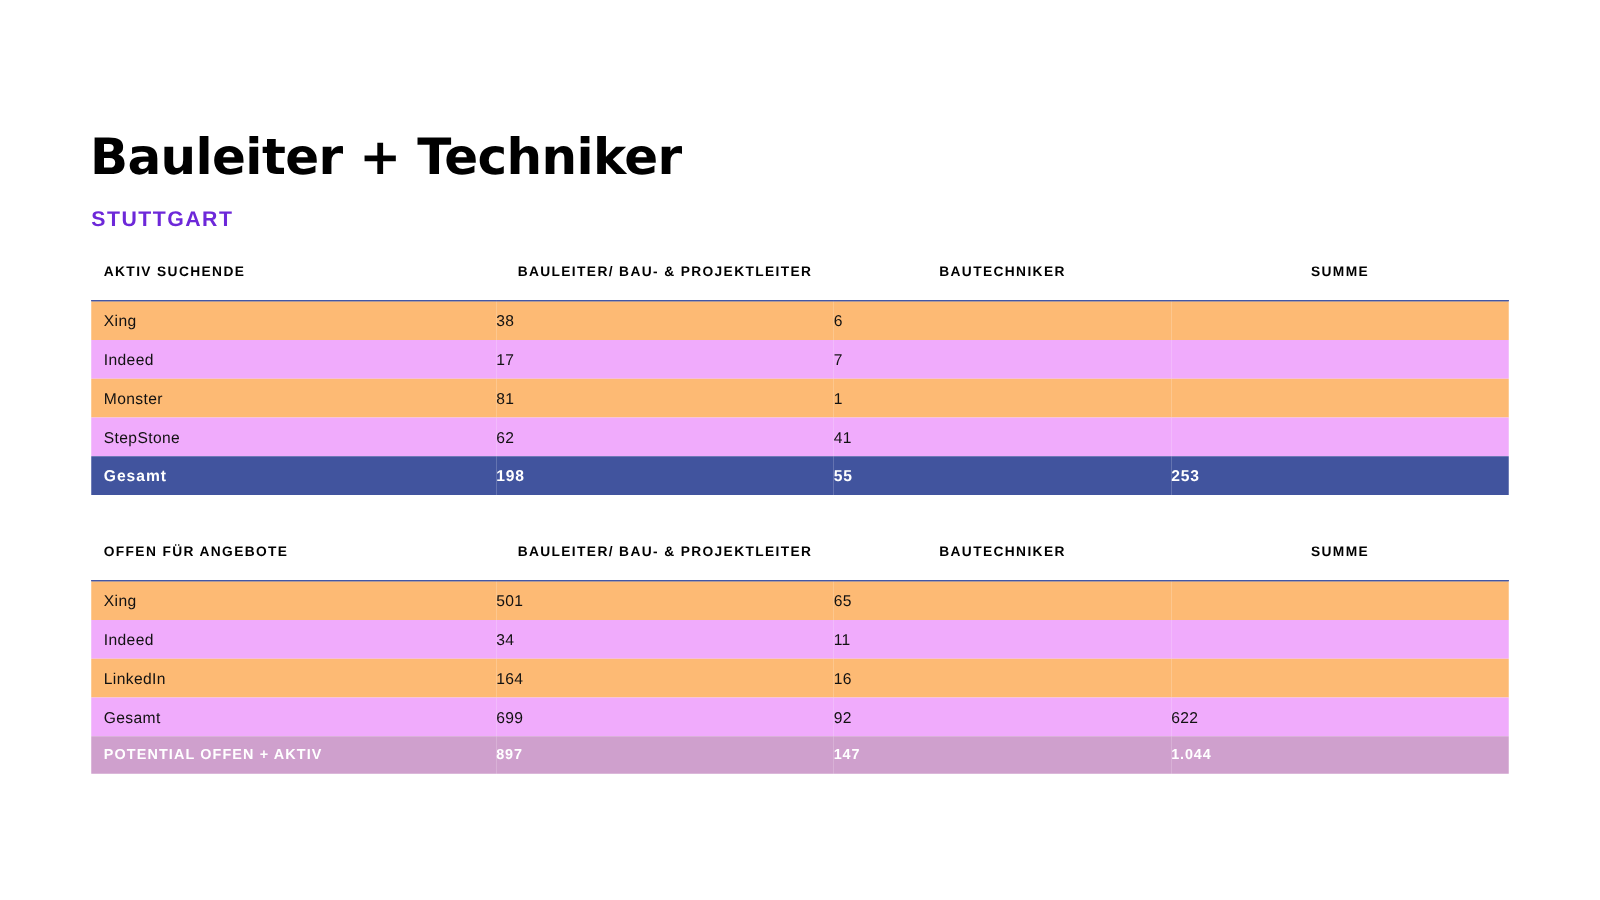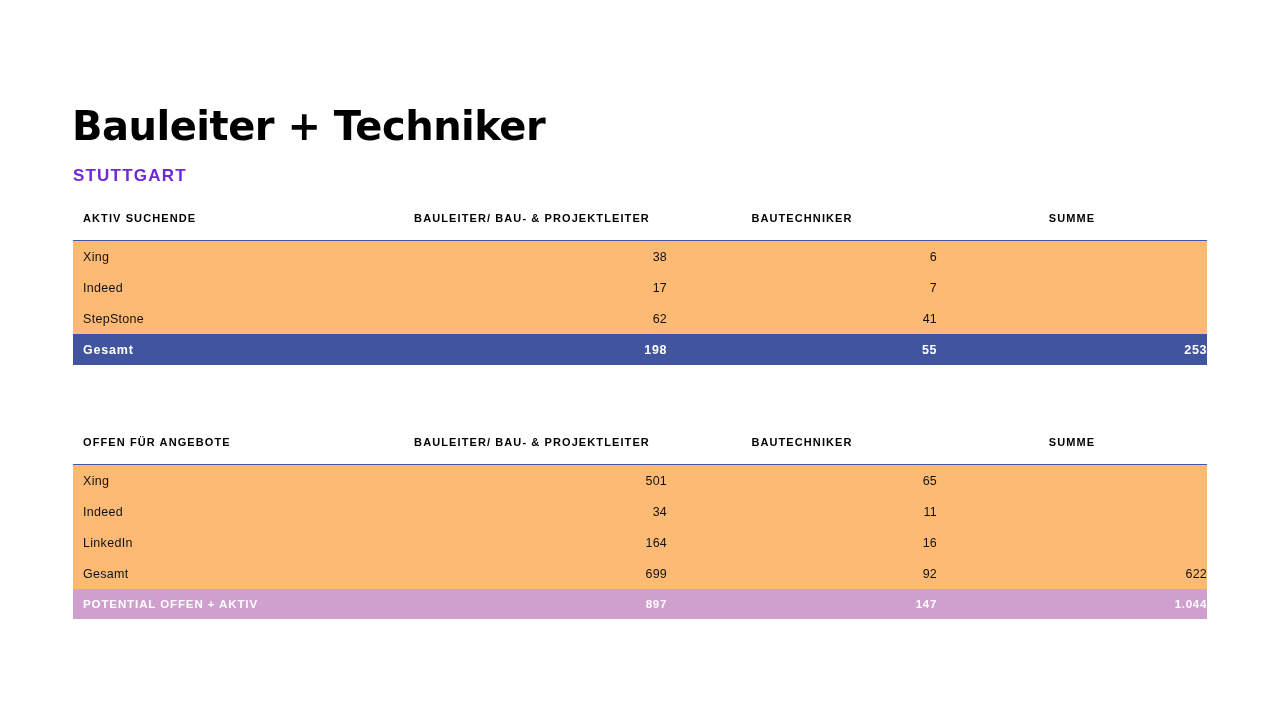--- a/index.html
+++ b/index.html
@@ -76,31 +76,31 @@
   }
   .hdr-rule td {
     height: 0;
     padding: 0;
     border-bottom: 1.5px solid #4457a5;
   }
   tbody td {
     font-size: 12.5px;
     height: 31px;
     padding: 0;
-    text-align: right;
+    text-align: left;
     color: #111111;
     letter-spacing: 0.2px;
   }
   tbody td.first {
     text-align: left;
     padding-left: 10px;
     letter-spacing: 0.3px;
   }
   tr.shaded td { background: #fdba74; }
-  tr.plain td { background: #fdba74; }
+  tr.plain td { background: #f0abfc; }
 
   tr.total-blue td {
     background: #41549e;
     color: #ffffff;
     font-weight: bold;
     font-size: 12.5px;
     letter-spacing: 0.6px;
     height: 31px;
   }
   tr.total-blue td.first {
@@ -152,20 +152,26 @@
           <td>38</td>
           <td>6</td>
           <td></td>
         </tr>
         <tr class="plain">
           <td class="first">Indeed</td>
           <td>17</td>
           <td>7</td>
           <td></td>
         </tr>
+        <tr class="shaded">
+          <td class="first">Monster</td>
+          <td>81</td>
+          <td>1</td>
+          <td></td>
+        </tr>
         <tr class="plain">
           <td class="first">StepStone</td>
           <td>62</td>
           <td>41</td>
           <td></td>
         </tr>
         <tr class="total-blue">
           <td class="first">Gesamt</td>
           <td>198</td>
           <td>55</td>

